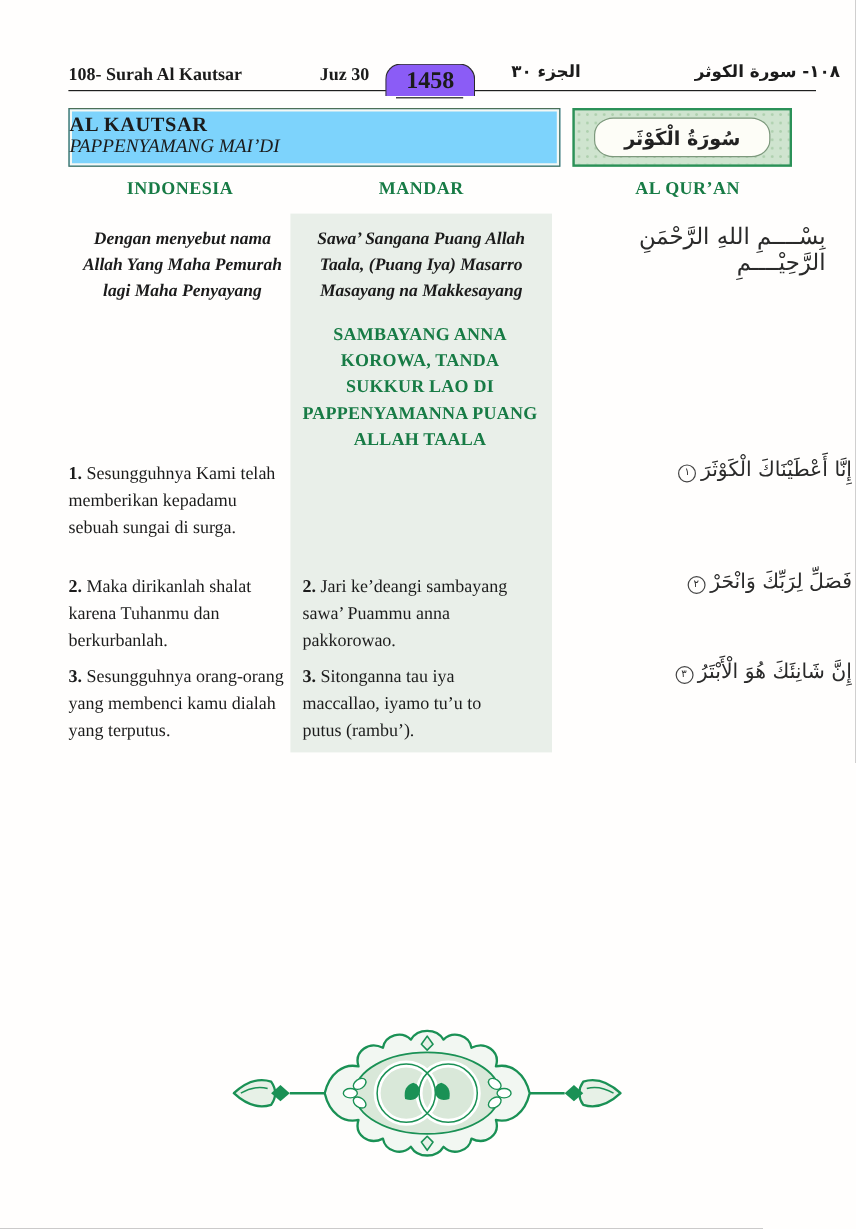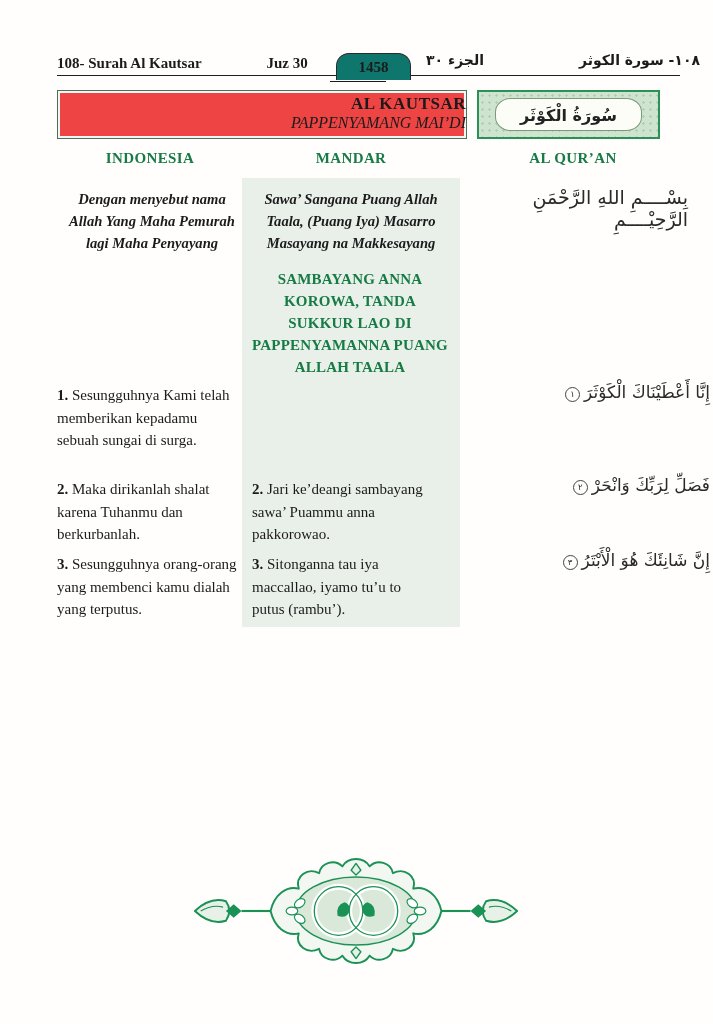--- a/index.html
+++ b/index.html
@@ -9,30 +9,30 @@
     font-family:"Liberation Serif", serif; color:#1b1b1b;padding-left:20px;
   }
   .abs{position:absolute;}
   
   .hdr-left{left:57px; top:55px; font-weight:bold; font-size:15px;}
   .hdr-juz{left:258px; top:55px; width:58px; text-align:center; font-weight:bold; font-size:15px;}
   .hdr-juz-ar{left:398px; top:52px; width:86px; direction:rtl; font-family:"DejaVu Sans",sans-serif; font-size:14px; font-weight:bold;}
   .hdr-right{right:33px; top:52px; direction:rtl; font-family:"DejaVu Sans",sans-serif; font-size:14px; font-weight:bold;margin-left:48px;}
   .page-rule{left:57px; top:75px; width:623px; border-top:1.6px solid #1f1f1f;}
   .page-tab{
-    left:336px; top:53px; width:73px; height:26px; background:#0f766e;
+    left:321px; top:53px; width:73px; height:26px; background:#8b5cf6;
     border:1.5px solid #2a2a2a; border-bottom:none; border-radius:13px 13px 0 0;
-    text-align:center; font-weight:bold; font-size:15px; line-height:27px; z-index:3;
+    text-align:center; font-weight:bold; font-size:20px; line-height:27px; z-index:3;
   }
   .tab-underline{left:330px; top:81px; width:56px; border-top:1.9px solid #1a1a1a; z-index:4;}
   
   .title-box{
-    left:57px; top:90px; width:410px; height:49px; background:#ef4444;
+    left:57px; top:90px; width:410px; height:49px; background:#7dd3fc;
     border:1.5px solid #4b6f58; box-shadow:inset 0 0 0 2px #f4f8f4;
-    text-align:right; padding-top:3px; box-sizing:border-box;
+    text-align:left; padding-top:3px; box-sizing:border-box;
   }
   .title-l1{font-size:17px; font-weight:bold; letter-spacing:.5px;}
   .title-l2{font-size:16px; font-weight:normal; font-style:italic;}
   .surah-box{
     left:477px; top:90px; width:183px; height:49px; box-sizing:border-box;
     background:#cfe4cf; border:2px solid #2b9158;
     background-image:radial-gradient(#aed0ae 1px, rgba(0,0,0,0) 1.2px);
     background-size:7px 7px;
   }
   .cartouche{

